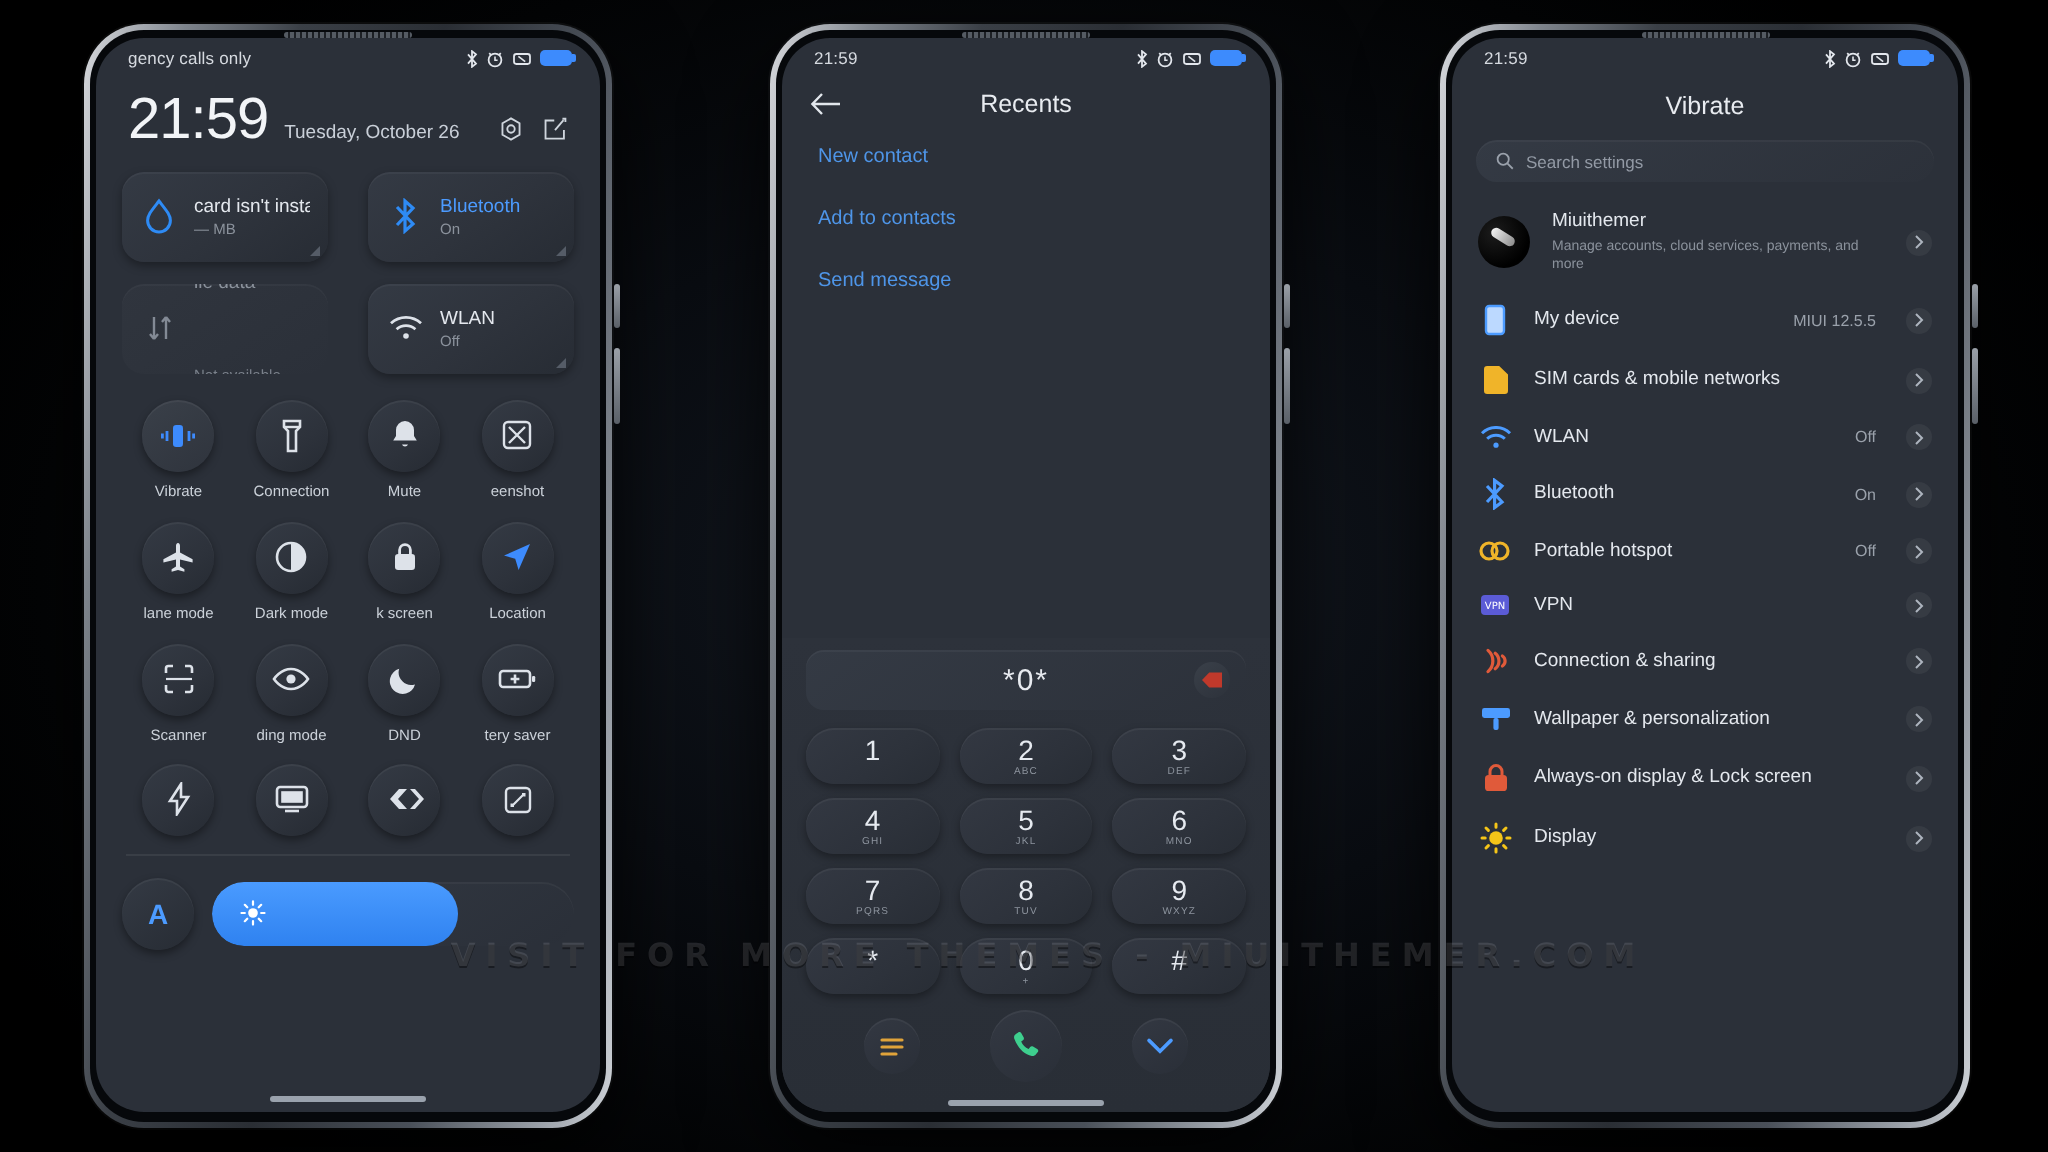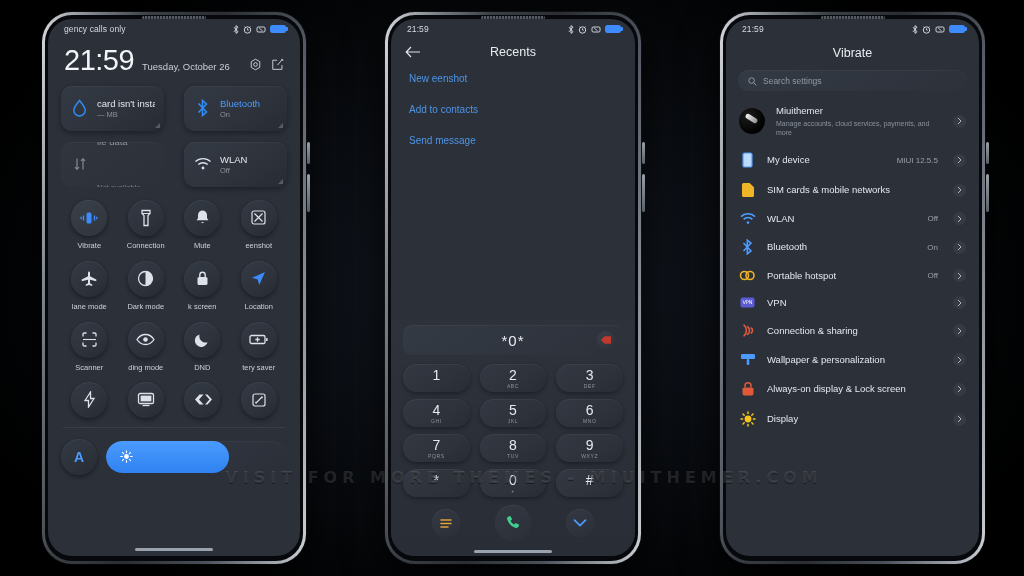--- a/index.html
+++ b/index.html
@@ -545,21 +545,21 @@
           <div class="dl-head">
             <div class="dl-back">
               <svg width="16" height="12" viewBox="0 0 16 12">
                   <path d="M15 6H1.5M6 1 1.2 6 6 11" fill="none" stroke="#e2e6ec" stroke-width="1.2"></path>
                 </svg>
             </div>
             <div class="dl-title">Recents</div>
           </div>
 
           <div class="dl-actions">
-            <div class="dl-action">New eenshot</div>
+            <div class="dl-action">New contact</div>
             <div class="dl-action">Add to contacts</div>
             <div class="dl-action">Send message</div>
           </div>
 
           <div class="dl-spacer"></div>
 
           <div class="pad">
             <div class="numfield">
               <div class="numtext">*0*</div>
               <div class="delbtn">

